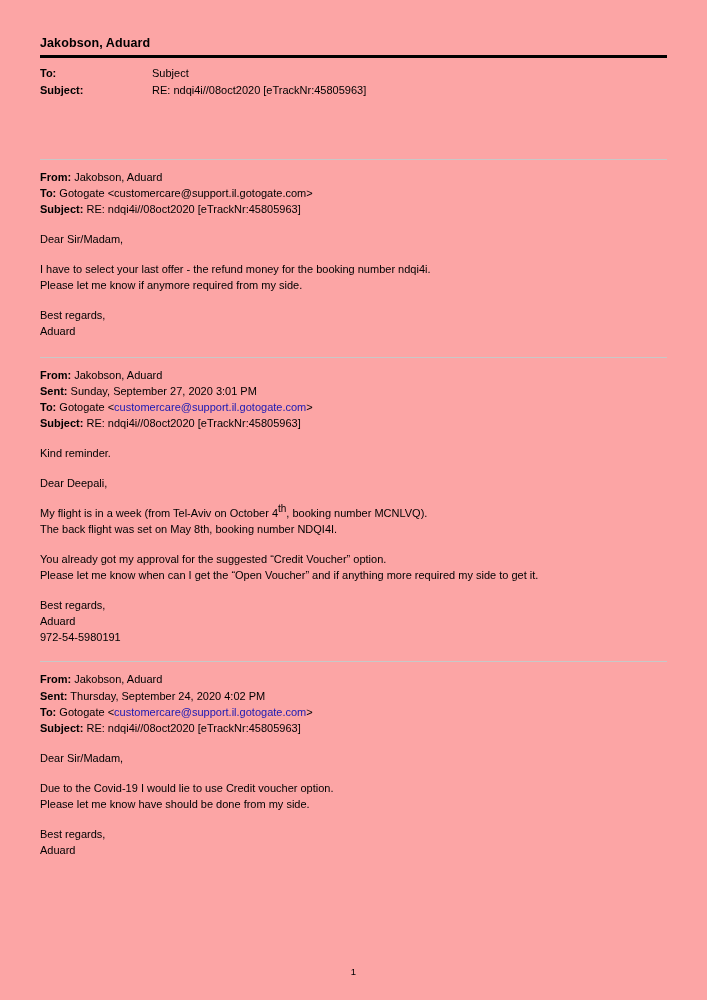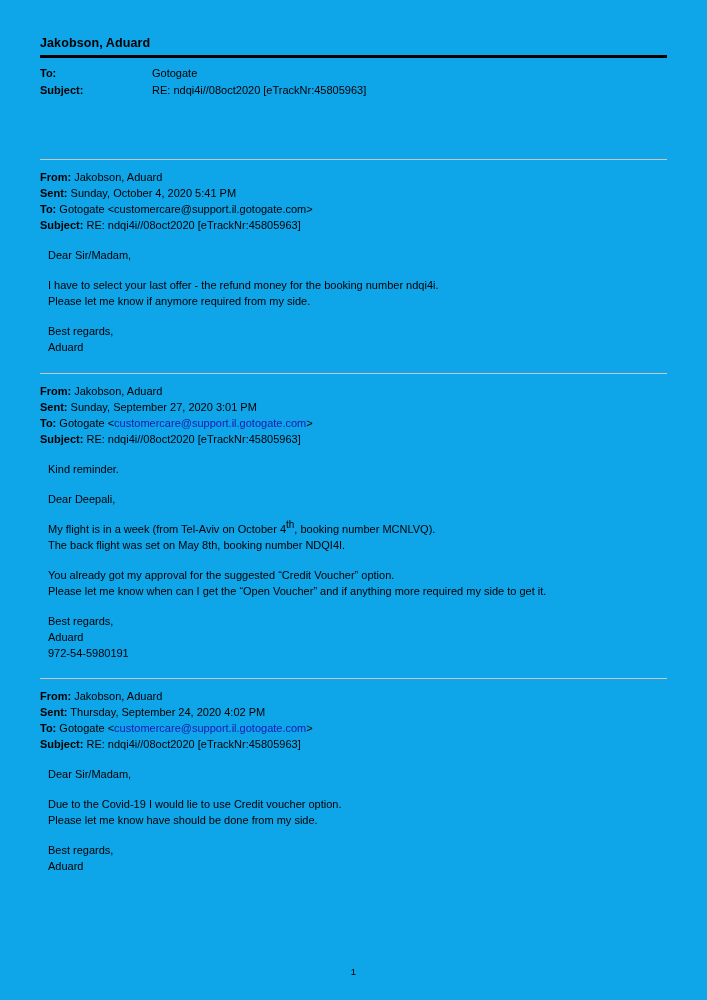--- a/index.html
+++ b/index.html
@@ -13,21 +13,21 @@
     font-family: "Liberation Sans", sans-serif;
     color: #000000;
     position: relative;
     overflow: hidden;
   }
   .page {
     position: absolute;
     left: 0; top: 0;
     width: 707px;
     height: 1000px;
-    background: #0ea5e9;
+    background: #fca5a5;
   }
   .content {
     position: absolute;
     left: 40px;
     top: 36px;
     width: 627px;
   }
   .header-name {
     font-size: 12.5px;
     font-weight: bold;
@@ -69,21 +69,20 @@
     margin: 0 0 9px 0;
   }
   .msg-head div {
     white-space: nowrap;
   }
   .msg-head b {
     font-weight: bold;
   }
   .msg-body {
     margin-top: 14px;
-    margin-left: 8px;
   }
   .msg-body p {
     margin: 0 0 14px 0;
   }
   .msg-body p.tight {
     margin: 0;
   }
   .link {
     color: #1818b4;
   }
@@ -110,36 +109,35 @@
 <div class="page">
   <div class="content">
 
     <div class="header-name">Jakobson, Aduard</div>
     <div class="thick-rule"></div>
 
     <table class="meta-table">
       <tbody>
           <tr>
         <td class="meta-label">To:</td>
-        <td class="meta-value">Gotogate</td>
+        <td class="meta-value">Subject</td>
       </tr>
       <tr>
         <td class="meta-label">Subject:</td>
         <td class="meta-value">RE: ndqi4i//08oct2020 [eTrackNr:45805963]</td>
       </tr>
     </tbody>
       </table>
 
     <div class="spacer-block"></div>
 
     <div class="msg">
       <div class="msg-rule"></div>
       <div class="msg-head">
         <div><b>From:</b> <span>Jakobson, Aduard</span></div>
-        <div><b>Sent:</b> <span>Sunday, October 4, 2020 5:41 PM</span></div>
         <div><b>To:</b> <span>Gotogate &lt;customercare@support.il.gotogate.com&gt;</span></div>
         <div><b>Subject:</b> <span>RE: ndqi4i//08oct2020 [eTrackNr:45805963]</span></div>
       </div>
       <div class="msg-body">
         <p>Dear Sir/Madam,</p>
         <p class="tight">I have to select your last offer - the refund money for the booking number ndqi4i.</p>
         <p>Please let me know if anymore required from my side.</p>
         <p class="tight">Best regards,</p>
         <p class="tight">Aduard</p>
       </div>

